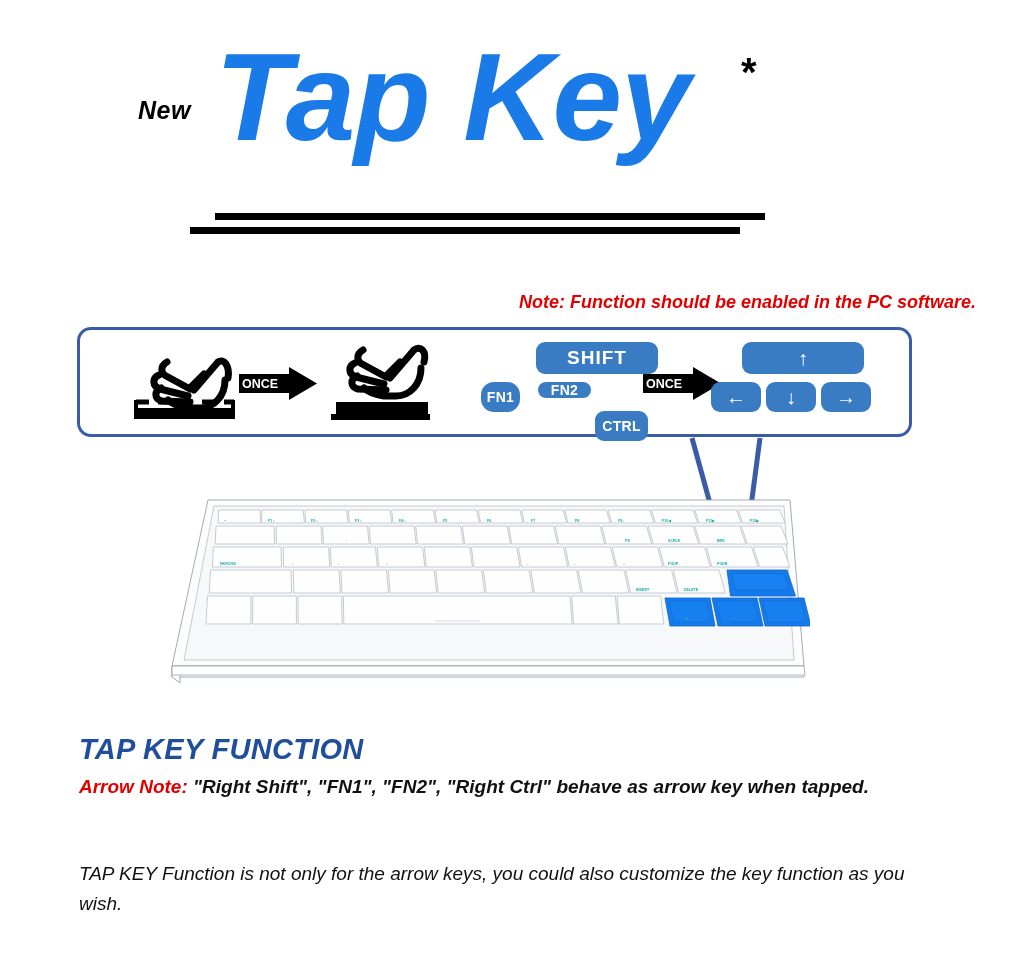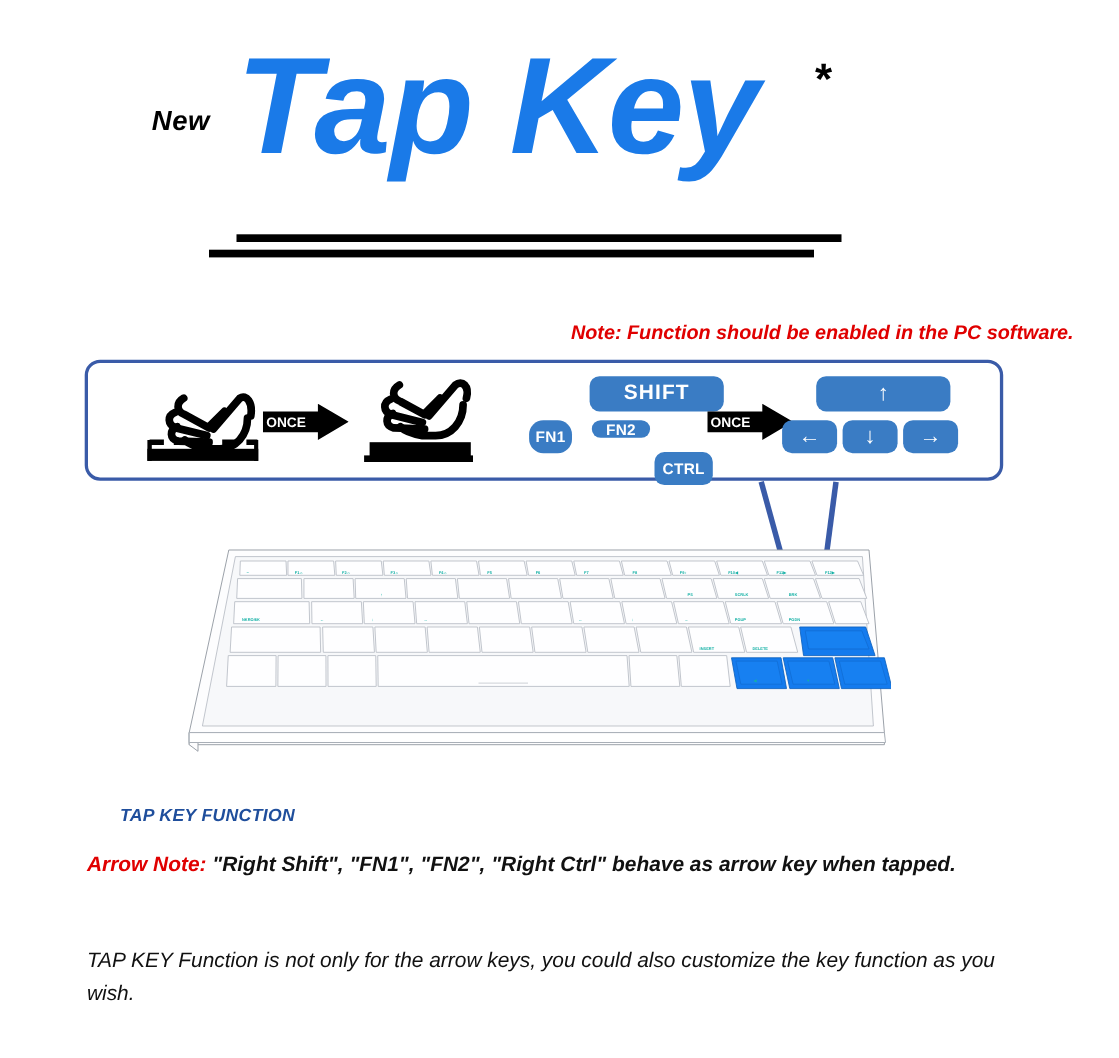--- a/index.html
+++ b/index.html
@@ -69,23 +69,22 @@
   
   .pointer-svg{position:absolute;left:0;top:0;width:1017px;height:962px;pointer-events:none;}
 
   
   .kb-wrap{position:absolute;left:150px;top:478px;width:660px;height:210px;}
   .kb-wrap svg{display:block;}
 
   
   .sec-title{
     position:absolute;left:79px;top:733px;
-    font-size:16px;font-weight:700;font-style:italic;color:#1f4e9c;
+    font-size:29px;font-weight:700;font-style:italic;color:#1f4e9c;
     letter-spacing:.3px;
-    margin-left:30px;
   }
   .para1{
     position:absolute;left:79px;top:772px;width:830px;
     font-size:19px;line-height:30px;font-weight:700;font-style:italic;color:#111;
   }
   .para1 .lead{color:#e00000;}
   .para2{
     position:absolute;left:79px;top:859px;width:830px;
     font-size:19px;line-height:30px;font-weight:400;font-style:italic;color:#111;
   }

